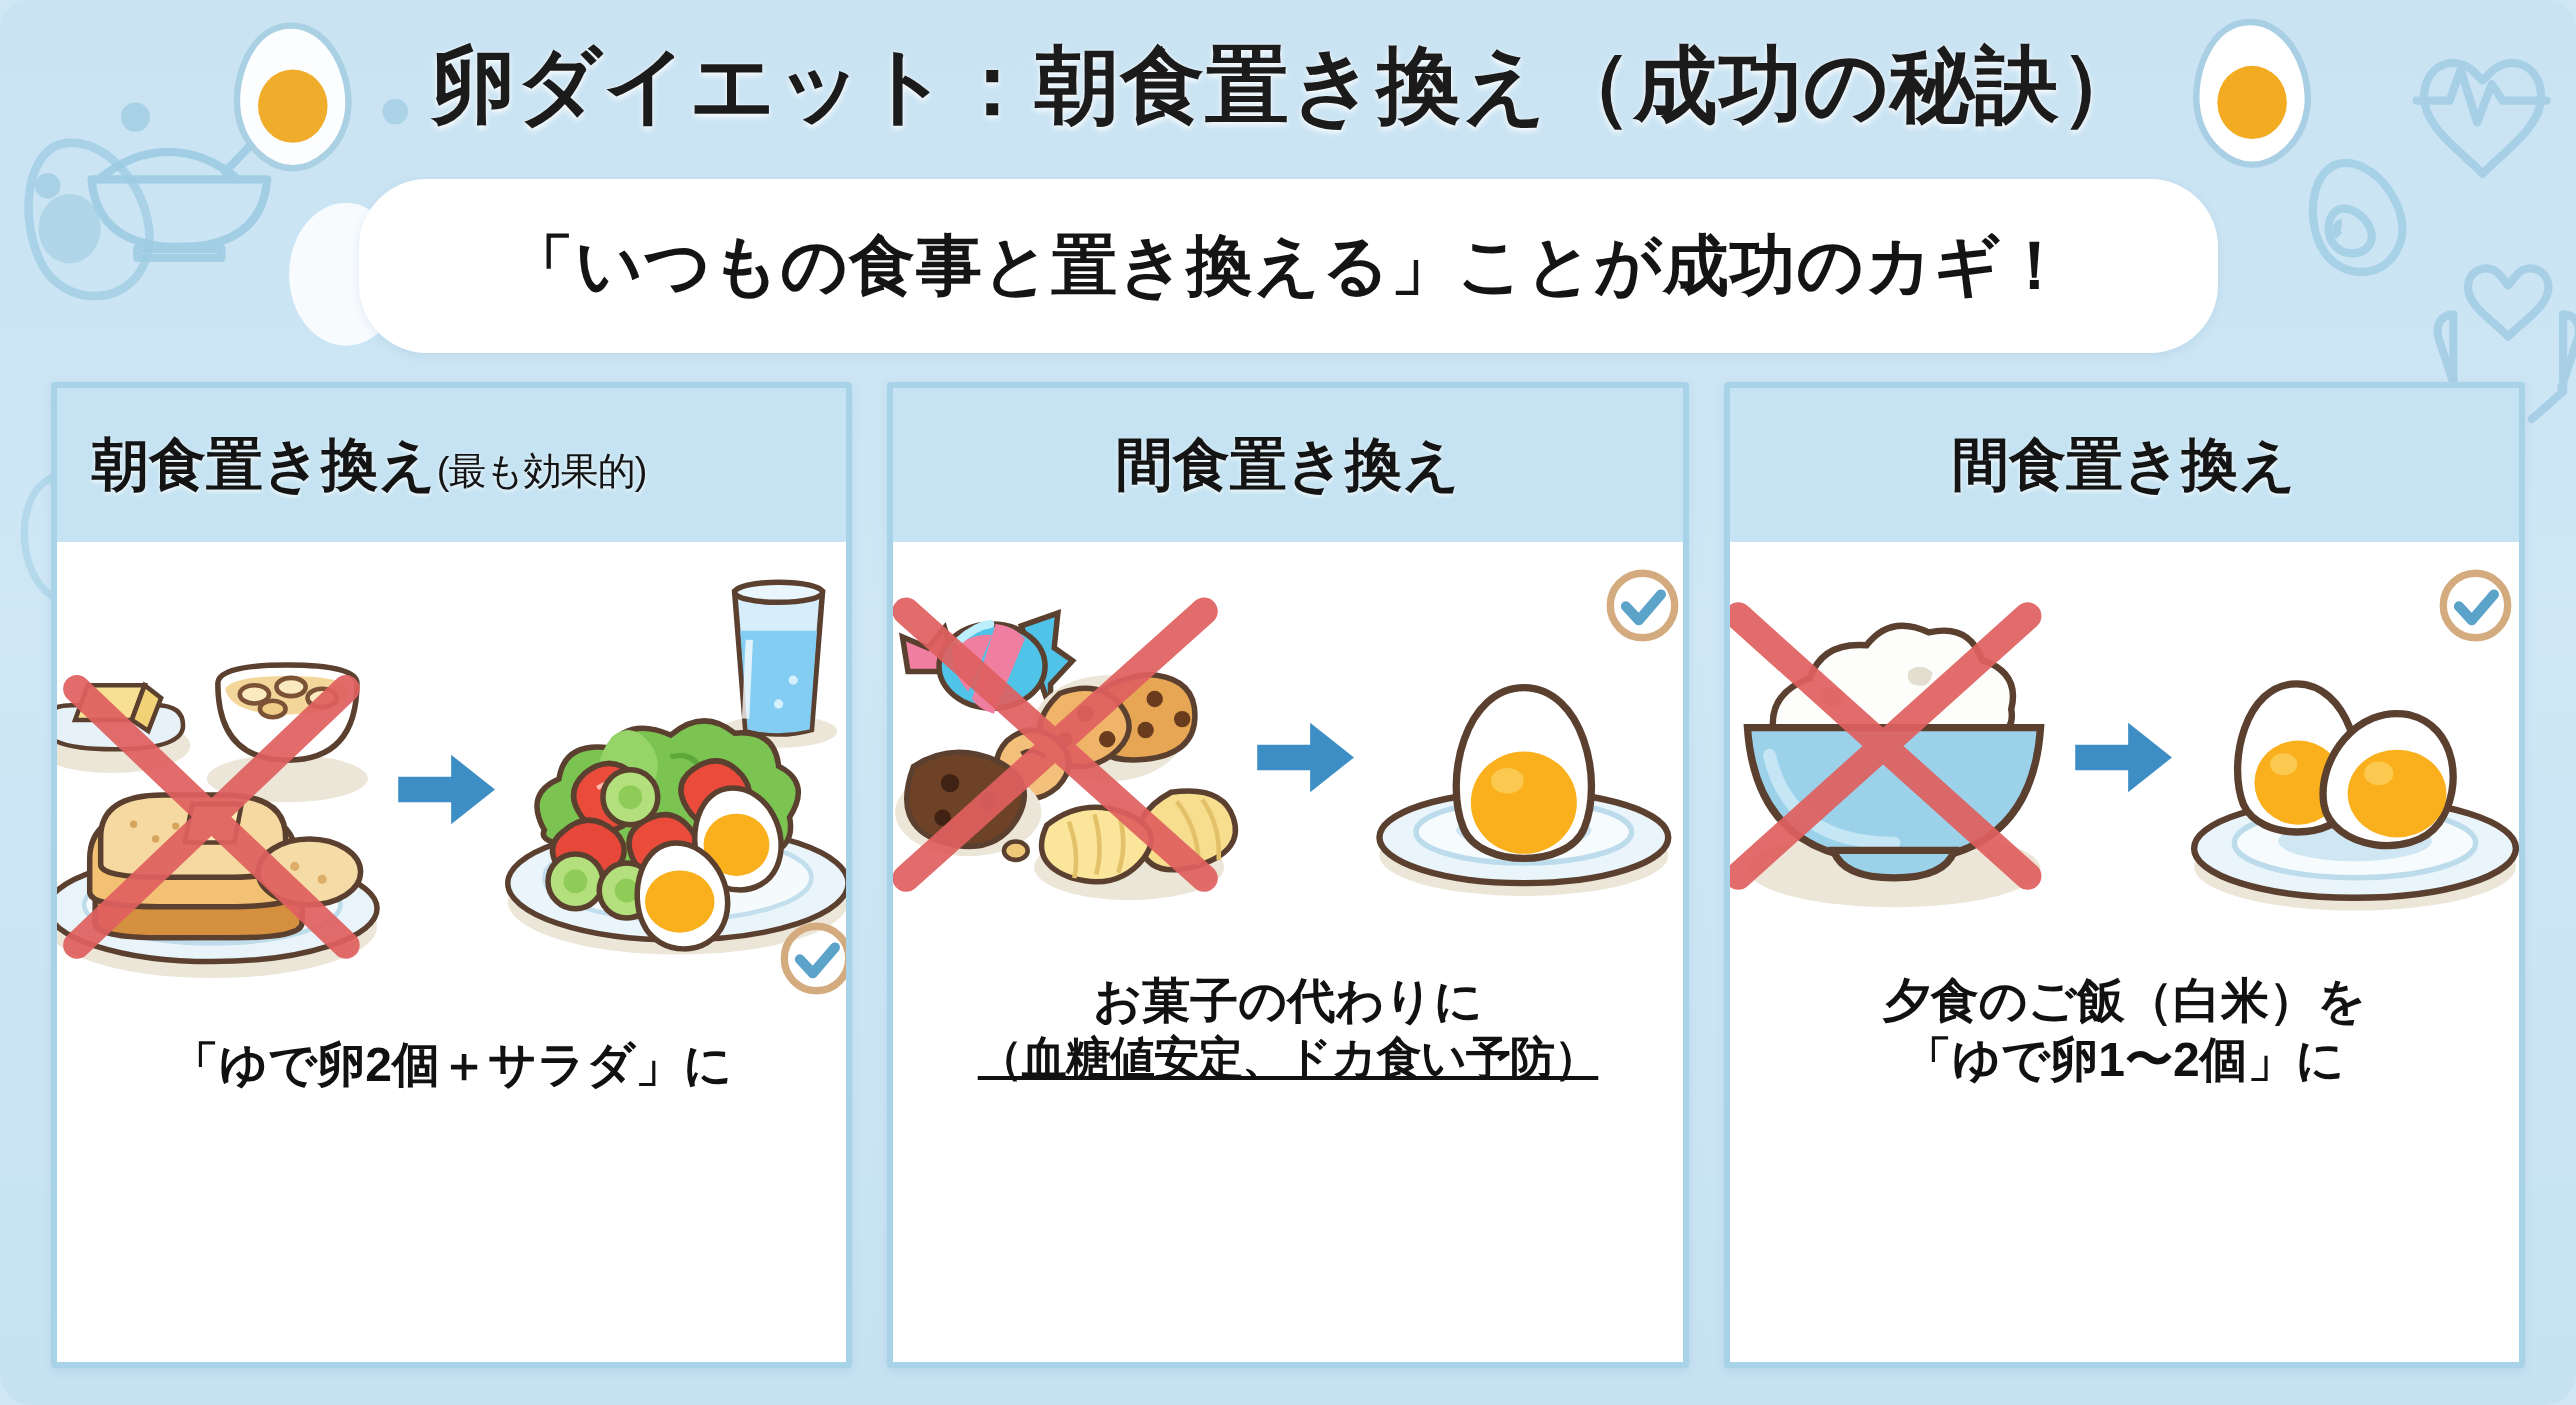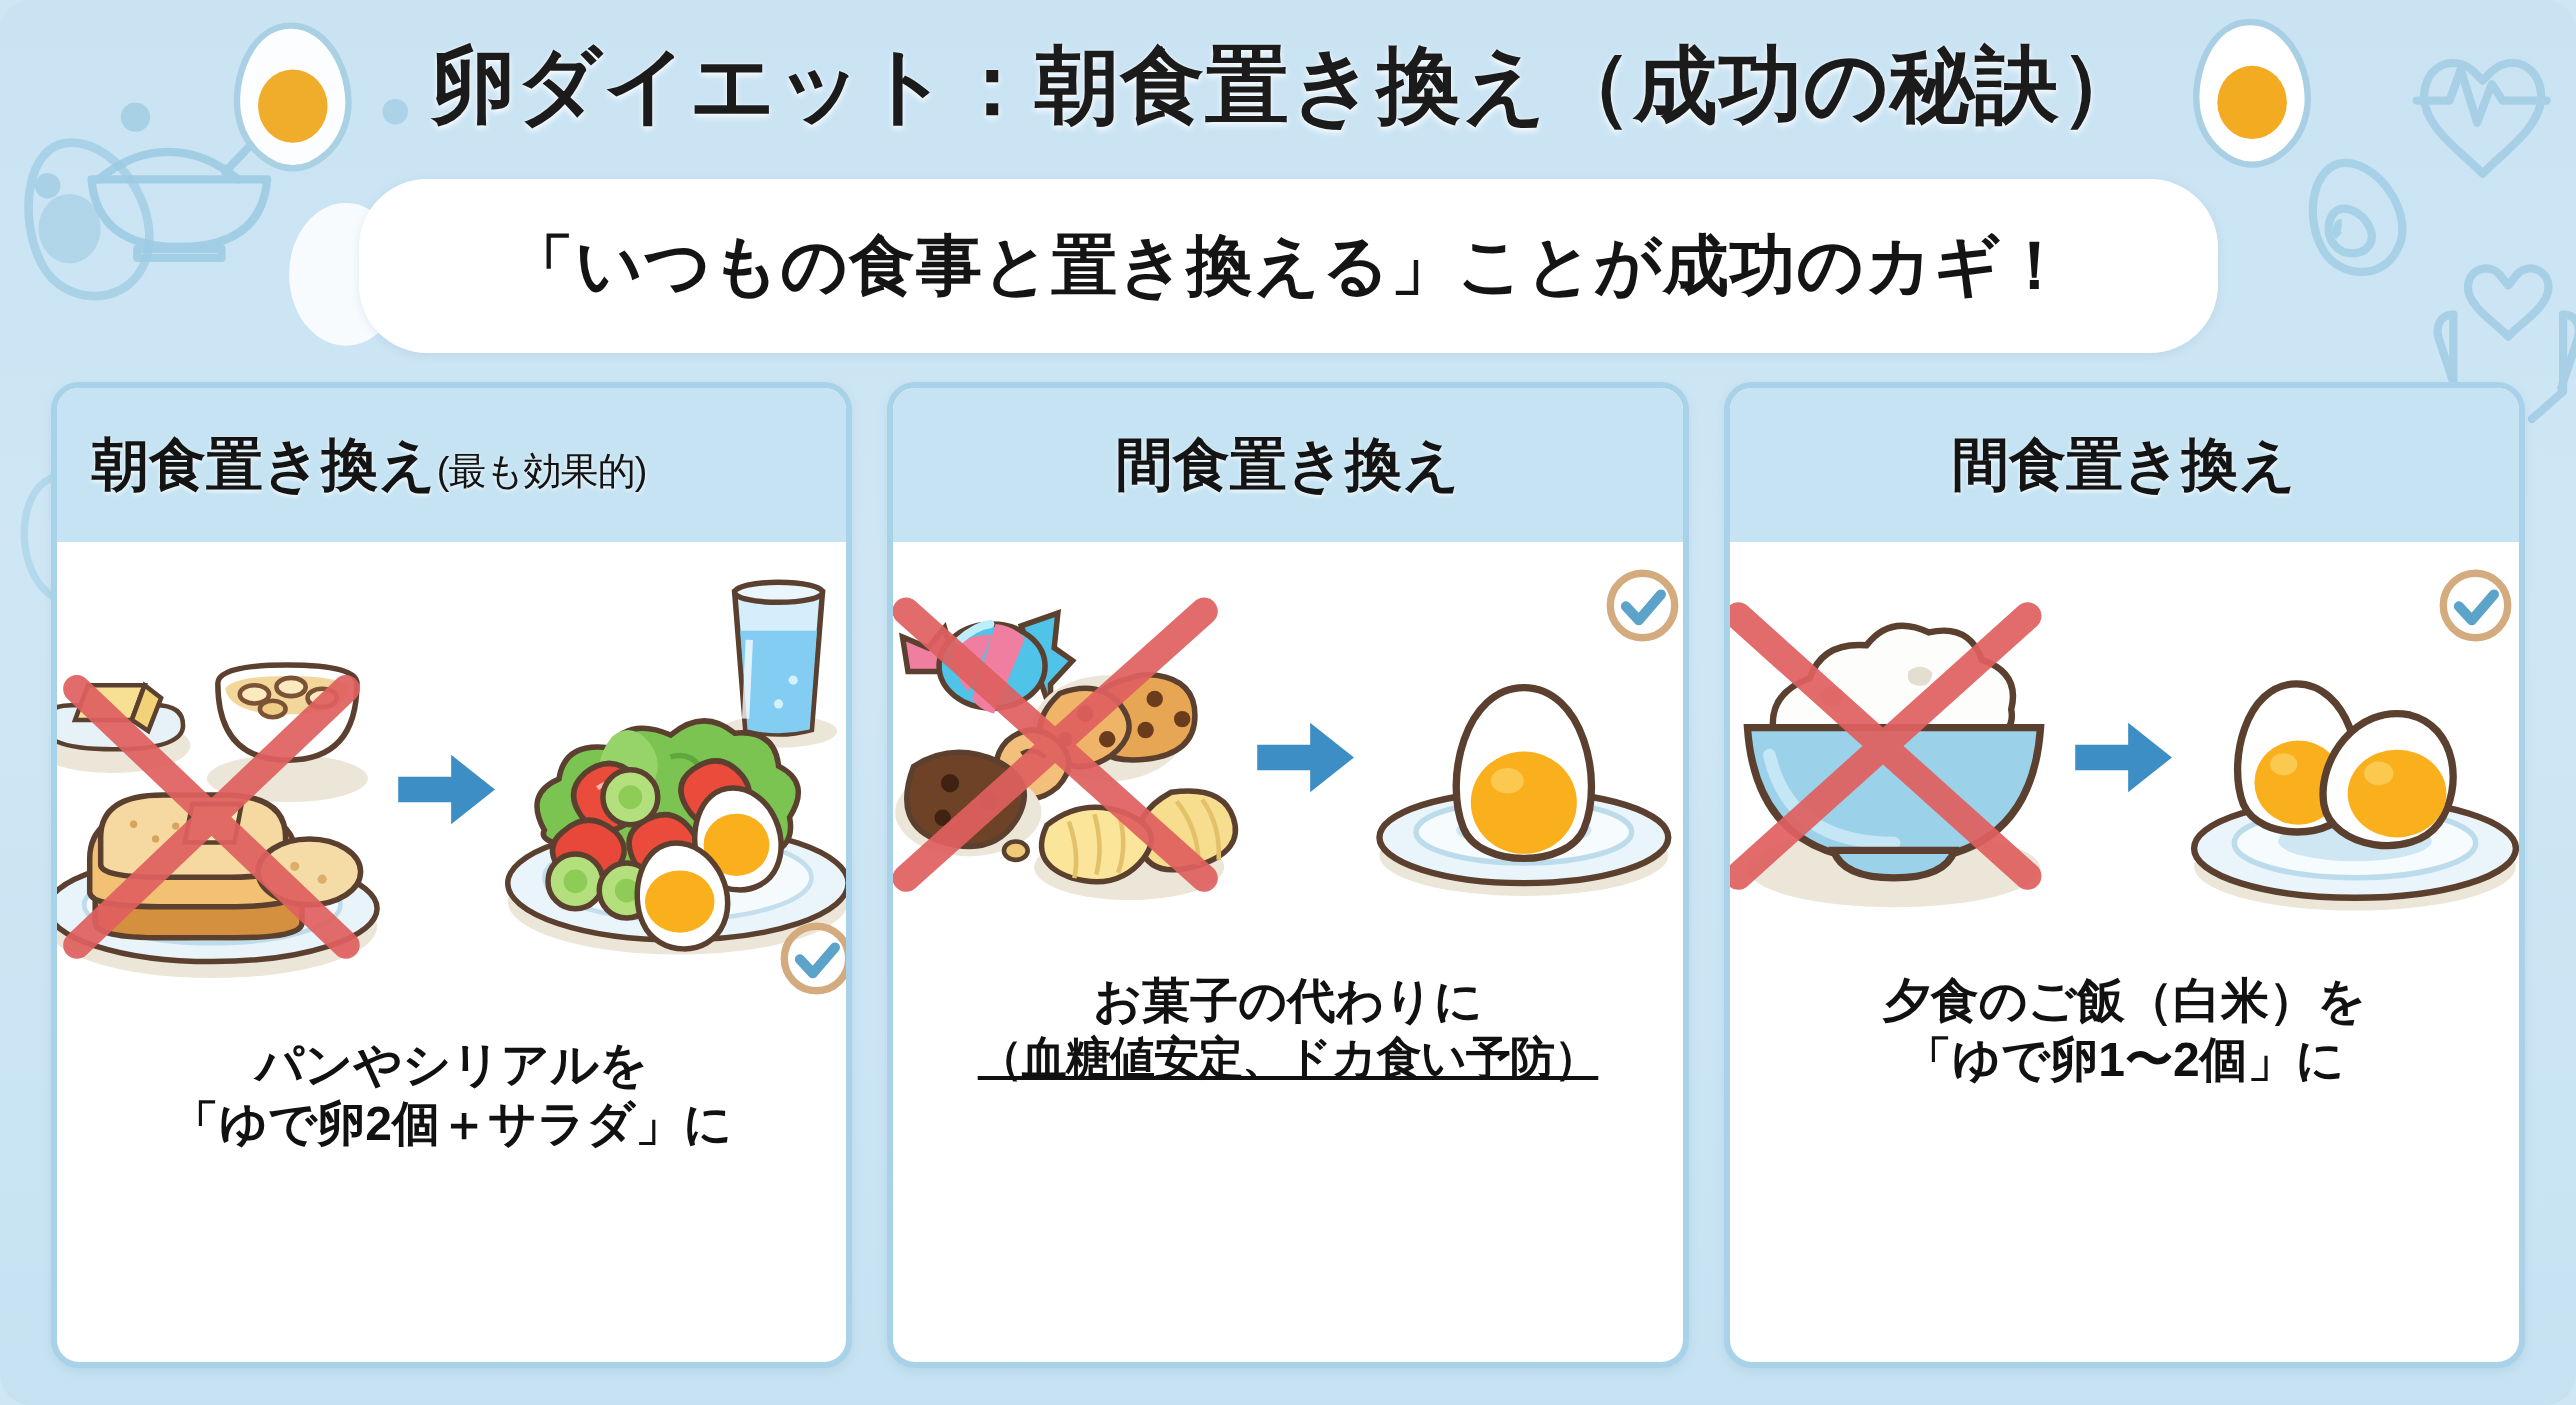--- a/index.html
+++ b/index.html
@@ -50,21 +50,21 @@
   
   #cards {
     position:absolute; left:51px; top:382px;
     width:2474px; height:986px;
     display:flex; gap:35px;
   }
   .card {
     flex:1 1 0;
     background:#ffffff;
     border:6.4px solid #a8d2e8;
-    border-radius:28px;
+    border-radius:4px;
     overflow:hidden;
     display:flex; flex-direction:column;
     box-shadow:0 3.7px 9.1px rgba(110,160,195,.18);
   }
   .card-head {
     height:154px; flex:0 0 154px;
     background:#c5e3f2;
     display:flex; align-items:center; justify-content:center;
     padding:0 16.5px;
   }
@@ -284,21 +284,20 @@
             </svg>
 
             <svg class="check-badge" style="right:3.7px;bottom:5.5px;" viewBox="0 0 88 88">
               <circle cx="44" cy="44" r="35" fill="none" stroke="#d4ab7f" stroke-width="8"></circle>
               <path d="M26 45 l 14 15 l 24 -28" fill="none" stroke="#5ba3c9" stroke-width="11" stroke-linecap="round" stroke-linejoin="round"></path>
             </svg>
           </div>
         </div>
 
         <div class="caption">
-          <div class="caption-line">パンやシリアルを</div>
           <div class="caption-line">「ゆで卵2個＋サラダ」に</div>
         </div>
       </div>
     </div>
 
     <div class="card">
       <div class="card-head">
         <div class="card-head-inner">
           <span class="card-title">間食置き換え</span>
           <span class="card-title-sub"></span>

